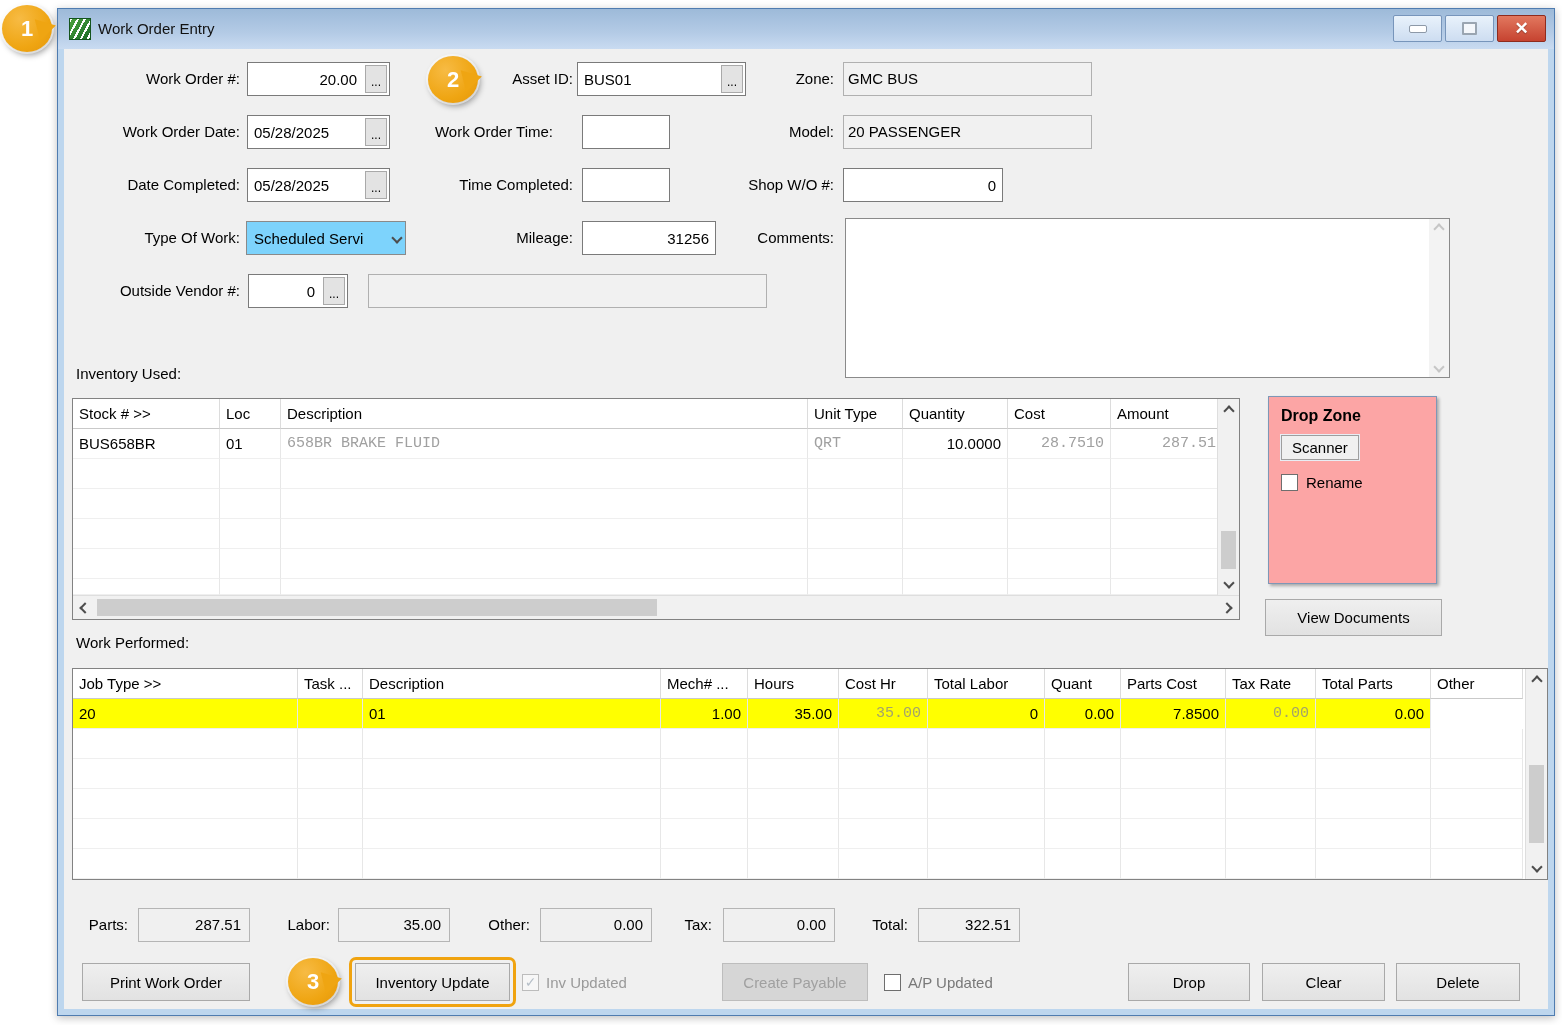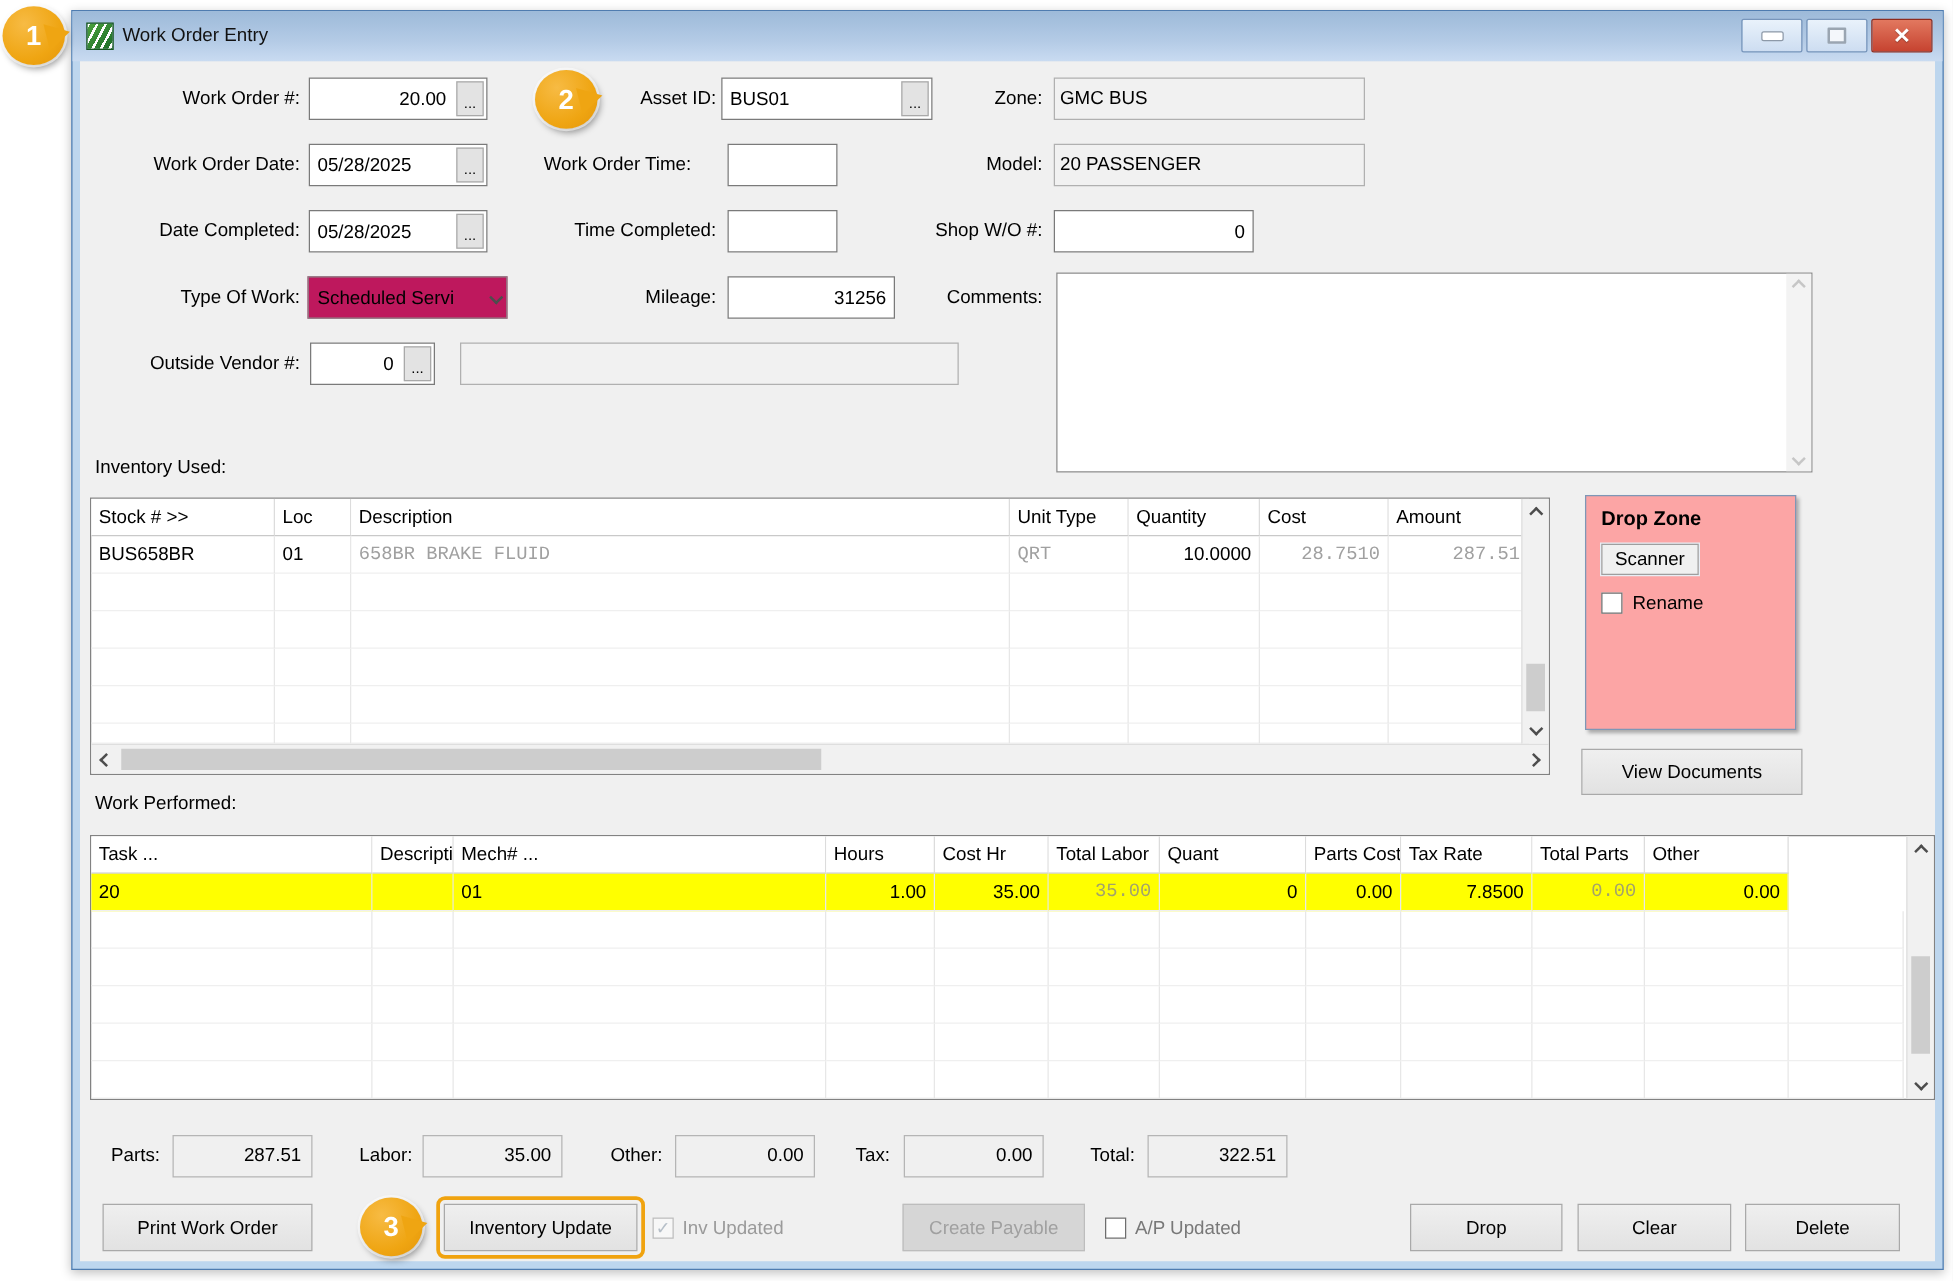--- a/index.html
+++ b/index.html
@@ -27,21 +27,21 @@
 
   
   .lbl { position:absolute; height:34px; line-height:34px; text-align:right; color:#000; white-space:nowrap; }
   .field { position:absolute; height:34px; background:#fff; border:1px solid #7a7a7a; display:flex; }
   .field input { flex:1 1 auto; min-width:0; border:none; outline:none; background:transparent;
     font:inherit; padding:0 6px; height:100%; }
   .field input.num { text-align:right; }
   .browse { flex:0 0 22px; margin:2px; border:1px solid #a9a9a9; background:#e3e3e3;
     font-size:12px; line-height:1; display:flex; align-items:flex-end; justify-content:center; padding-bottom:4px; cursor:pointer; }
   .ro { position:absolute; height:34px; line-height:32px; background:#f1f1f1; border:1px solid #b0b0b0; padding:0 4px; color:#000; overflow:hidden; white-space:nowrap; }
-  .dropdown { position:absolute; height:34px; background:#be185d; border:1px solid #8a8a8a;
+  .dropdown { position:absolute; height:34px; background:#7dd3fc; border:1px solid #8a8a8a;
     display:flex; align-items:center; padding:0 4px 0 7px; cursor:pointer; overflow:hidden; white-space:nowrap; }
   .dropdown .dd-text { flex:1 1 auto; overflow:hidden; }
   .chev { display:inline-block; width:8px; height:8px; border-right:2px solid #4d4d4d; border-bottom:2px solid #4d4d4d; }
   .chev.down  { transform:rotate(45deg); }
   .chev.up    { transform:rotate(-135deg); }
   .chev.left  { transform:rotate(135deg); }
   .chev.right { transform:rotate(-45deg); }
   .chev.faint { border-color:#c6c6c6; }
 
   .comments { position:absolute; background:#fff; border:1px solid #8a8a8a; }
@@ -285,20 +285,21 @@
           <span class="cb"></span>
           <span>Rename</span>
         </div>
       </div>
       <button class="btn" style="left:1201px;top:550px;width:177px;height:37px;">View Documents</button>
 
       <div class="section-lbl" style="left:12px;top:585px;">Work Performed:</div>
 
       <div class="tablebox" style="left:8px;top:619px;width:1476px;height:212px;">
         <div class="grid wp-grid">
+          <div class="th">Job Type &gt;&gt;</div>
           <div class="th">Task ...</div>
           <div class="th">Description</div>
           <div class="th">Mech# ...</div>
           <div class="th">Hours</div>
           <div class="th">Cost Hr</div>
           <div class="th">Total Labor</div>
           <div class="th">Quant</div>
           <div class="th">Parts Cost</div>
           <div class="th">Tax Rate</div>
           <div class="th">Total Parts</div>
@@ -400,21 +401,21 @@
 
       <div class="lbl" style="left:10px;top:858px;width:54px;height:36px;line-height:36px;">Parts:</div>
       <div class="totbox" style="left:74px;top:859px;width:112px;">287.51</div>
       <div class="lbl" style="left:206px;top:858px;width:60px;height:36px;line-height:36px;">Labor:</div>
       <div class="totbox" style="left:274px;top:859px;width:112px;">35.00</div>
       <div class="lbl" style="left:406px;top:858px;width:60px;height:36px;line-height:36px;">Other:</div>
       <div class="totbox" style="left:476px;top:859px;width:112px;">0.00</div>
       <div class="lbl" style="left:598px;top:858px;width:50px;height:36px;line-height:36px;">Tax:</div>
       <div class="totbox" style="left:659px;top:859px;width:112px;">0.00</div>
       <div class="lbl" style="left:784px;top:858px;width:60px;height:36px;line-height:36px;">Total:</div>
-      <div class="totbox" style="left:854px;top:859px;width:112px;">322.51</div>
+      <div class="totbox" style="left:854px;top:859px;width:102px;">322.51</div>
 
       <button class="btn" style="left:18px;top:914px;width:168px;height:38px;">Print Work Order</button>
       <div class="ring" style="left:285px;top:908px;width:167px;height:50px;"></div>
       <button class="btn" style="left:291px;top:914px;width:155px;height:38px;">Inventory Update</button>
       <div class="chk-inline" style="left:458px;top:922px;">
         <span class="cb disabled">✓</span>
         <span class="cap gray">Inv Updated</span>
       </div>
       <button class="btn disabled" style="left:658px;top:914px;width:146px;height:38px;">Create Payable</button>
       <div class="chk-inline" style="left:820px;top:922px;">

